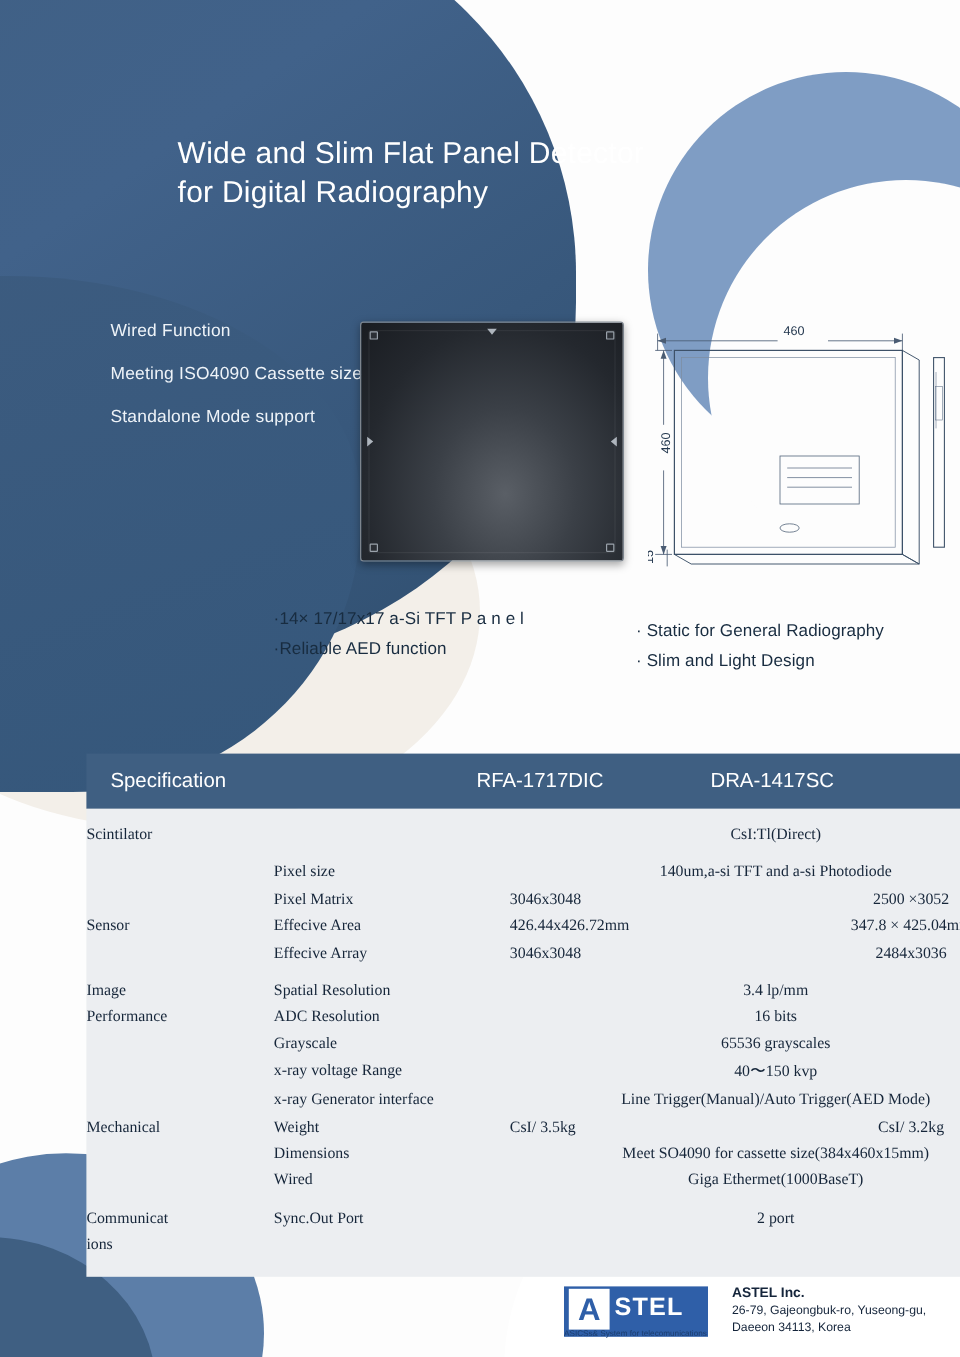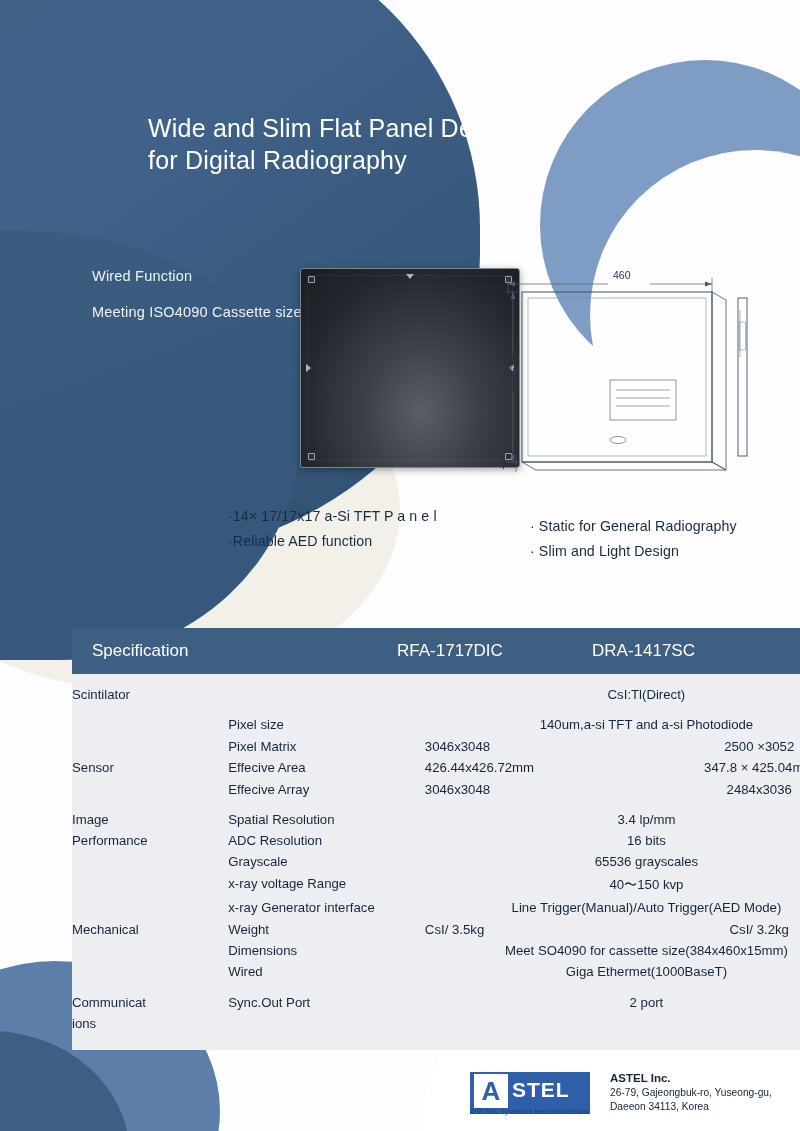--- a/index.html
+++ b/index.html
@@ -76,42 +76,42 @@
   }
   .pc{position:absolute;width:5px;height:5px;border:1px solid #9aa2ab;border-radius:1px;background:#2b2f35;}
   .pc.tl{left:7px;top:7px;} .pc.tr{right:7px;top:7px;}
   .pc.bl{left:7px;bottom:7px;} .pc.br{right:7px;bottom:7px;}
   .ptick{position:absolute;width:0;height:0;border-style:solid;}
   .ptick.top{left:50%;top:5px;margin-left:-4px;border-width:5px 4px 0 4px;border-color:#aeb5bd transparent transparent transparent;}
   .ptick.left{left:5px;top:50%;margin-top:-4px;border-width:4px 0 4px 5px;border-color:transparent transparent transparent #aeb5bd;}
   .ptick.right{right:5px;top:50%;margin-top:-4px;border-width:4px 5px 4px 0;border-color:transparent #aeb5bd transparent transparent;}
 
   
-  .drawing{position:absolute;left:500px;top:262px;width:255px;height:215px;z-index:5;}
+  .drawing{position:absolute;left:540px;top:262px;width:255px;height:215px;z-index:5;}
   .drawing svg{display:block;}
   .dim-label{font-size:10.5px;fill:#24384f;font-family:"Liberation Sans", sans-serif;}
 
   
   .bullets-left{position:absolute;left:228px;top:508px;width:300px;z-index:5;}
   .bullets-right{position:absolute;left:530px;top:518px;width:260px;z-index:5;}
   .bullets-left div,.bullets-right div{
     font-size:14.2px;color:#182c40;margin-bottom:9px;letter-spacing:.1px;
   }
 
   
   .spec-wrap{position:absolute;left:72px;top:628px;width:796px;z-index:6;}
   .spec-head{
     background:#3f5f82;color:#fff;height:46px;display:flex;align-items:center;
   }
   .spec-head .c1{width:305px;padding-left:20px;font-size:17px;}
   .spec-head .c2{width:195px;font-size:17px;}
   .spec-head .c3{width:188px;font-size:17px;}
   .spec-body{background:#eceef1;padding:10px 0 16px 0;}
   table.spec{width:100%;border-collapse:collapse;font-size:13.2px;color:#16263a;}
-  table.spec td{padding:3.2px 0;vertical-align:top;}
+  table.spec td{padding:3.2px 0;vertical-align:top;font-family:Liberation Serif, serif;}
   td.grp{width:135px;padding-left:20px;}
   td.sub{width:170px;}
   td.val{width:195px;text-align:left;}
   td.val2{width:188px;text-align:center;}
   td.span2{text-align:center;}
   tr.pad td{padding-top:12px;}
   .logo-box{
     position:absolute;left:470px;top:1072px;width:120px;height:42px;
     background:#2f5fa8;display:flex;align-items:center;justify-content:center;
     z-index:8;
@@ -151,20 +151,21 @@
   <div class="hero">
     <h1>
       <span>Wide and Slim Flat Panel Detector</span><br>
       <span>for Digital Radiography</span>
     </h1>
   </div>
 
   <div class="features">
     <div>Wired Function</div>
     <div>Meeting ISO4090 Cassette size</div>
+    <div>Standalone Mode support</div>
   </div>
 
   <div class="panel-photo">
     <span class="pc tl"></span>
     <span class="pc tr"></span>
     <span class="pc bl"></span>
     <span class="pc br"></span>
     <span class="ptick top"></span>
     <span class="ptick left"></span>
     <span class="ptick right"></span>

